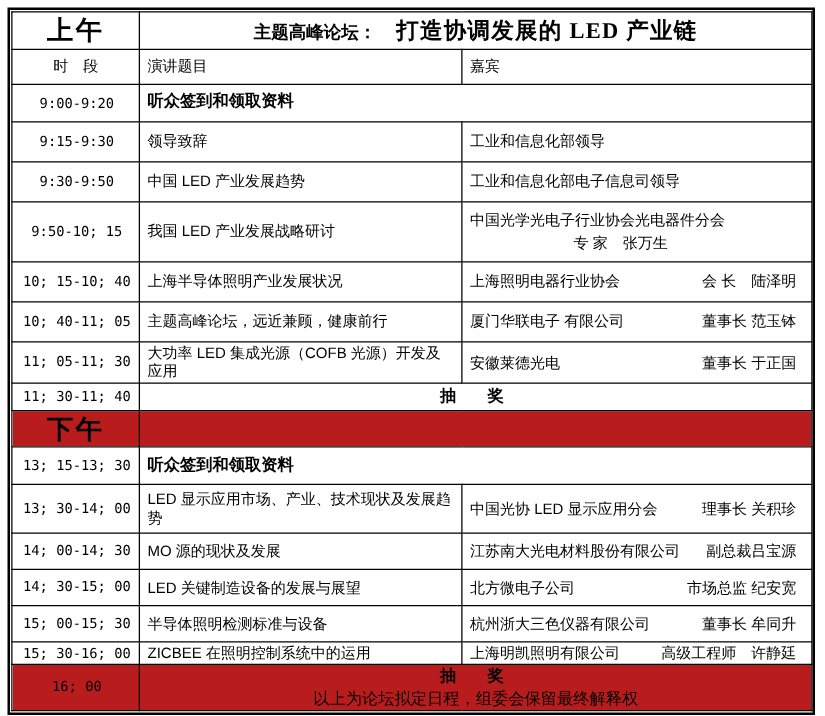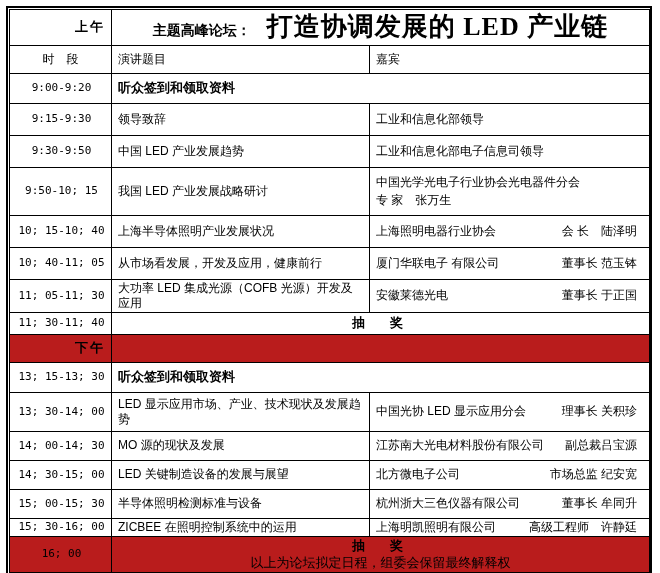--- a/index.html
+++ b/index.html
@@ -15,32 +15,32 @@
   td{
     border:1px solid #000;padding:1px 6px;font-size:12px;vertical-align:middle;
     overflow:hidden;line-height:1.25;
   }
   .time{
     font-family:"DejaVu Sans Mono", monospace;font-size:11px;
     padding-left:4px;padding-right:2px;white-space:nowrap;text-align:center;
   }
   .time-center{text-align:center;}
   .session{
-    font-weight:bold;font-size:13px;text-align:right;
+    font-weight:bold;font-size:21px;text-align:center;
     font-family:"Liberation Serif", serif;letter-spacing:2px;
   }
   .gray{background:#b91c1c;}
   .title-cell{text-align:center;white-space:nowrap;}
   .title-prefix{font-weight:bold;font-size:14px;margin-right:16px;}
   .title-main{
-    font-weight:bold;font-size:26px;font-family:"Liberation Serif", serif;letter-spacing:1px;margin-top:41px;
-  }
-  .signin{font-weight:bold;font-size:13px;}
+    font-weight:bold;font-size:18px;font-family:"Liberation Serif", serif;letter-spacing:1px;margin-top:41px;
+  }
+  .signin{font-weight:bold;font-size:13px;font-family:Liberation Mono, monospace;}
   .guest-flex{display:flex;justify-content:space-between;align-items:center;padding-right:6px;}
-  .guest-line2{text-align:left;padding-right:26px;margin-top:3px;}
+  .guest-line2{text-align:center;padding-right:26px;margin-top:3px;}
   .center-cell{text-align:center;}
   .lottery{font-weight:bold;font-size:13px;letter-spacing:6px;}
   .footer-note{font-size:13px;margin-top:1px;}
   
   tr.rh22{height:22px}tr.rh25{height:15px}tr.rh26{height:26px}tr.rh28{height:28px}
   tr.rh29{height:29px}tr.rh30{height:30px}tr.rh32{height:32px}tr.rh34{height:34px}
   tr.rh41{height:39px}tr.rh48{height:48px}
 </style>
 </head>
 <body>
@@ -109,21 +109,21 @@
       <td>
         <div class="guest-flex">
           <span>上海照明电器行业协会</span>
           <span>会 长　陆泽明</span>
         </div>
       </td>
     </tr>
 
     <tr class="rh32">
       <td class="time">10; 40-11; 05</td>
-      <td>从市场看发展，开发及应用，健康前行</td>
+      <td>主题高峰论坛，远近兼顾，健康前行</td>
       <td>
         <div class="guest-flex">
           <span>厦门华联电子 有限公司</span>
           <span>董事长 范玉钵</span>
         </div>
       </td>
     </tr>
 
     <tr class="rh26">
       <td class="time">11; 05-11; 30</td>

